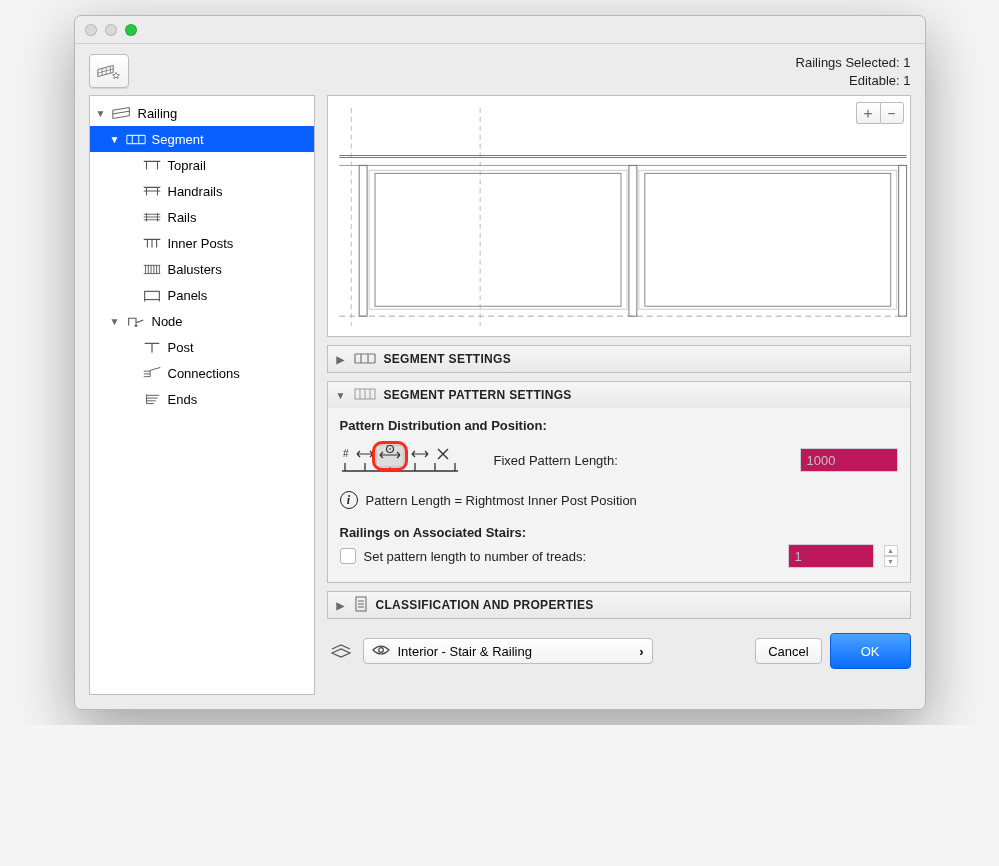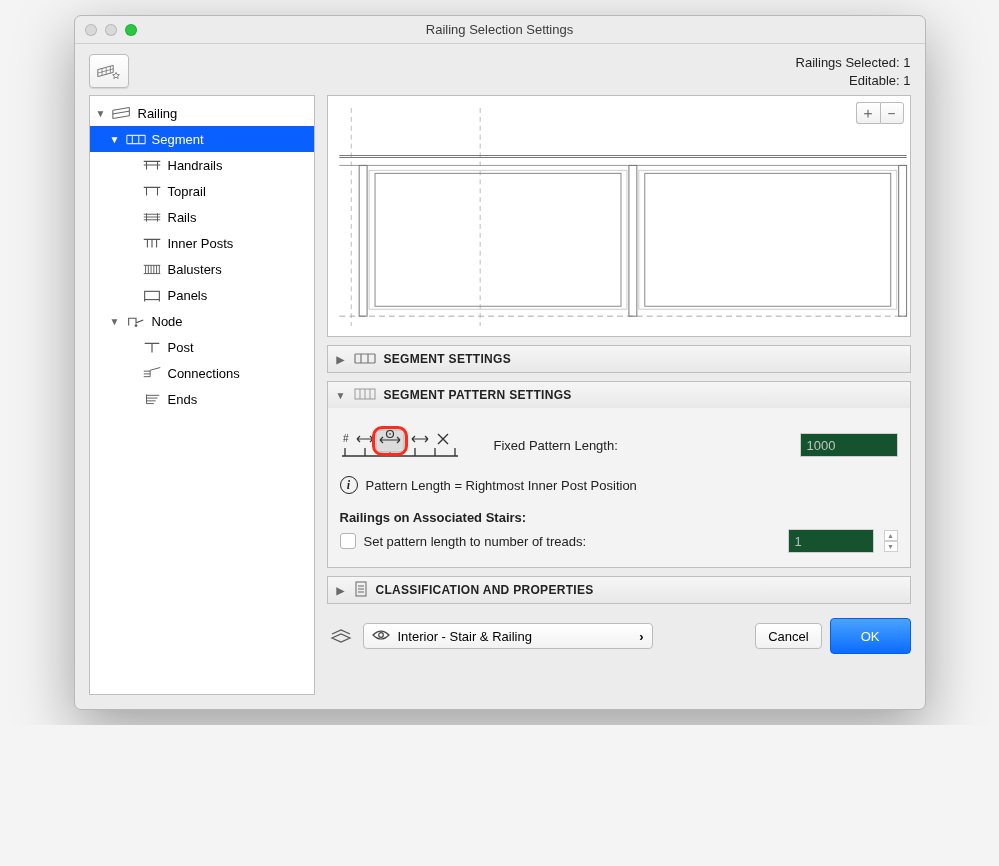--- a/index.html
+++ b/index.html
@@ -37,42 +37,41 @@
 .section-header .tri { font-size: 10px; }
 .section-body { padding: 10px 12px 14px 12px; font-size: 13px; color: #222; }
 .bold { font-weight: 700; }
 .ctl-row { display: flex; align-items: center; margin: 10px 0 4px 0; gap: 10px; position: relative; }
 .red-ring { position: absolute; border: 3px solid #ff2a1a; border-radius: 10px; pointer-events: none; }
 .note-row { display: flex; align-items: center; gap: 8px; margin: 14px 0 6px 0; font-size: 13px; }
 .info-icon { width: 18px; height: 18px; border: 1.5px solid #222; border-radius: 50%; display: flex; align-items: center; justify-content: center; font-family: Georgia, serif; font-style: italic; font-size: 12px; font-weight: 600; }
 .subhead { font-weight: 700; margin-top: 16px; }
 .check-row { display: flex; align-items: center; gap: 8px; margin-top: 4px; }
 .chk { width: 16px; height: 16px; border: 1px solid #b5b5b5; border-radius: 3px; background: #fff; }
-.num-field { width: 98px; height: 24px; border: 1px solid #cfcfcf; background: #14532d; color: #bdbdbd; padding: 0 6px; font-size: 13px; display: flex; align-items: center; margin-left: auto; }
+.num-field { width: 98px; height: 24px; border: 1px solid #cfcfcf; background: #be185d; color: #bdbdbd; padding: 0 6px; font-size: 13px; display: flex; align-items: center; margin-left: auto; }
 .spinner { width: 14px; display: flex; flex-direction: column; margin-left: 2px; }
 .spinner div { height: 11px; border: 1px solid #cfcfcf; background: #fff; font-size: 7px; display: flex; align-items: center; justify-content: center; color: #888; }
 .footer { display: flex; align-items: center; gap: 8px; padding-top: 6px; }
 .layer-icon { width: 28px; height: 22px; display: flex; align-items: center; justify-content: center; }
 .layer-sel { flex: 0 0 290px; height: 26px; border: 1px solid #bcbcbc; background: linear-gradient(#fff,#f2f2f2); border-radius: 4px; display: flex; align-items: center; padding: 0 8px; font-size: 13px; gap: 8px; }
 .layer-sel .chev { margin-left: auto; font-weight: 700; }
 .btn { height: 26px; padding: 0 12px; border: 1px solid #bcbcbc; background: linear-gradient(#fff,#f1f1f1); border-radius: 4px; font-size: 13px; display: flex; align-items: center; }
 .btn.primary { background: linear-gradient(#4aa3ff,#0a6cff); border-color: #0a5de0; color: #fff; font-weight: 500; padding: 17px 30px; }
 .spacer { flex: 1; }
 </style>
 </head>
 <body>
 
 <div class="window">
   <div class="titlebar">
     <div class="traffic">
       <div class="tl close"></div>
       <div class="tl min"></div>
       <div class="tl zoom"></div>
     </div>
-    <div class="titletext">Railing Selection Settings</div>
   </div>
 
   <div class="header-row">
     <div class="fav-btn">
       <svg viewBox="0 0 40 28">
         <path d="M4 22 L4 12 L26 6 L26 16" stroke="#6a6a6a" stroke-width="1.3" fill="none"></path>
         <path d="M4 22 L26 16" stroke="#6a6a6a" stroke-width="1.3" fill="none"></path>
         <path d="M4 17 L26 11" stroke="#6a6a6a" stroke-width="1" fill="none"></path>
         <path d="M10 20 L10 10 M16 19 L16 9 M22 17 L22 7" stroke="#6a6a6a" stroke-width="1" fill="none"></path>
         <path d="M30 16 l1.5 3 3.3 0.3 -2.5 2.2 0.8 3.2 -3.1 -1.8 -3.1 1.8 0.8 -3.2 -2.5 -2.2 3.3 -0.3 z" fill="none" stroke="#6a6a6a" stroke-width="1.1"></path>
@@ -101,32 +100,32 @@
         <span class="ticon">
             <svg viewBox="0 0 24 16">
               <path d="M2 13 L22 13 M2 4 L22 4 M2 4 L2 13 M8 4 L8 13 M15 4 L15 13 M22 4 L22 13" stroke="#dbe8ff" stroke-width="1.2" fill="none"></path>
             </svg>
           </span>
         <span>Segment</span>
       </div>
       <div class="tree-row ind2">
         <span class="ticon">
             <svg viewBox="0 0 24 16">
+              <path d="M3 4 L21 4 M6 4 L6 13 M18 4 L18 13" stroke="#555" stroke-width="1.2" fill="none"></path>
+            </svg>
+          </span>
+        <span>Toprail</span>
+      </div>
+      <div class="tree-row ind2">
+        <span class="ticon">
+            <svg viewBox="0 0 24 16">
               <path d="M3 4 L21 4 M3 8 L21 8 M6 4 L6 13 M18 4 L18 13" stroke="#555" stroke-width="1.2" fill="none"></path>
             </svg>
           </span>
         <span>Handrails</span>
-      </div>
-      <div class="tree-row ind2">
-        <span class="ticon">
-            <svg viewBox="0 0 24 16">
-              <path d="M3 4 L21 4 M6 4 L6 13 M18 4 L18 13" stroke="#555" stroke-width="1.2" fill="none"></path>
-            </svg>
-          </span>
-        <span>Toprail</span>
       </div>
       <div class="tree-row ind2">
         <span class="ticon">
             <svg viewBox="0 0 24 16">
               <path d="M3 5 L21 5 M3 8 L21 8 M3 11 L21 11 M6 4 L6 13 M18 4 L18 13" stroke="#555" stroke-width="1" fill="none"></path>
             </svg>
           </span>
         <span>Rails</span>
       </div>
       <div class="tree-row ind2">
@@ -225,20 +224,21 @@
       <div class="section">
         <div class="section-header">
           <span class="tri">▼</span>
           <span><svg width="22" height="14" viewBox="0 0 22 14">
                 <rect x="1" y="2" width="20" height="10" stroke="#999" fill="none"></rect>
                 <path d="M6 2 L6 12 M11 2 L11 12 M16 2 L16 12" stroke="#999"></path>
               </svg></span>
           <span>SEGMENT PATTERN SETTINGS</span>
         </div>
         <div class="section-body">
+          <div class="bold">Pattern Distribution and Position:</div>
 
           <div class="ctl-row">
             <svg width="120" height="34" viewBox="0 0 120 34">
               <path d="M2 28 L118 28" stroke="#333" stroke-width="1.4"></path>
               <g stroke="#333" stroke-width="1.3">
                   <path d="M5 28 L5 20 M25 28 L25 20 M50 28 L50 16 M75 28 L75 20 M95 28 L95 20 M115 28 L115 20"></path>
                 </g>
               <text x="3" y="14" font-size="10" fill="#333">#</text>
               <path d="M17 11 L33 11 M17 11 l3 -3 M17 11 l3 3 M33 11 l-3 -3 M33 11 l-3 3" stroke="#333" stroke-width="1.2" fill="none"></path>
               <rect x="36" y="2" width="28" height="22" fill="#dcdcdc" stroke="#b3b3b3"></rect>

